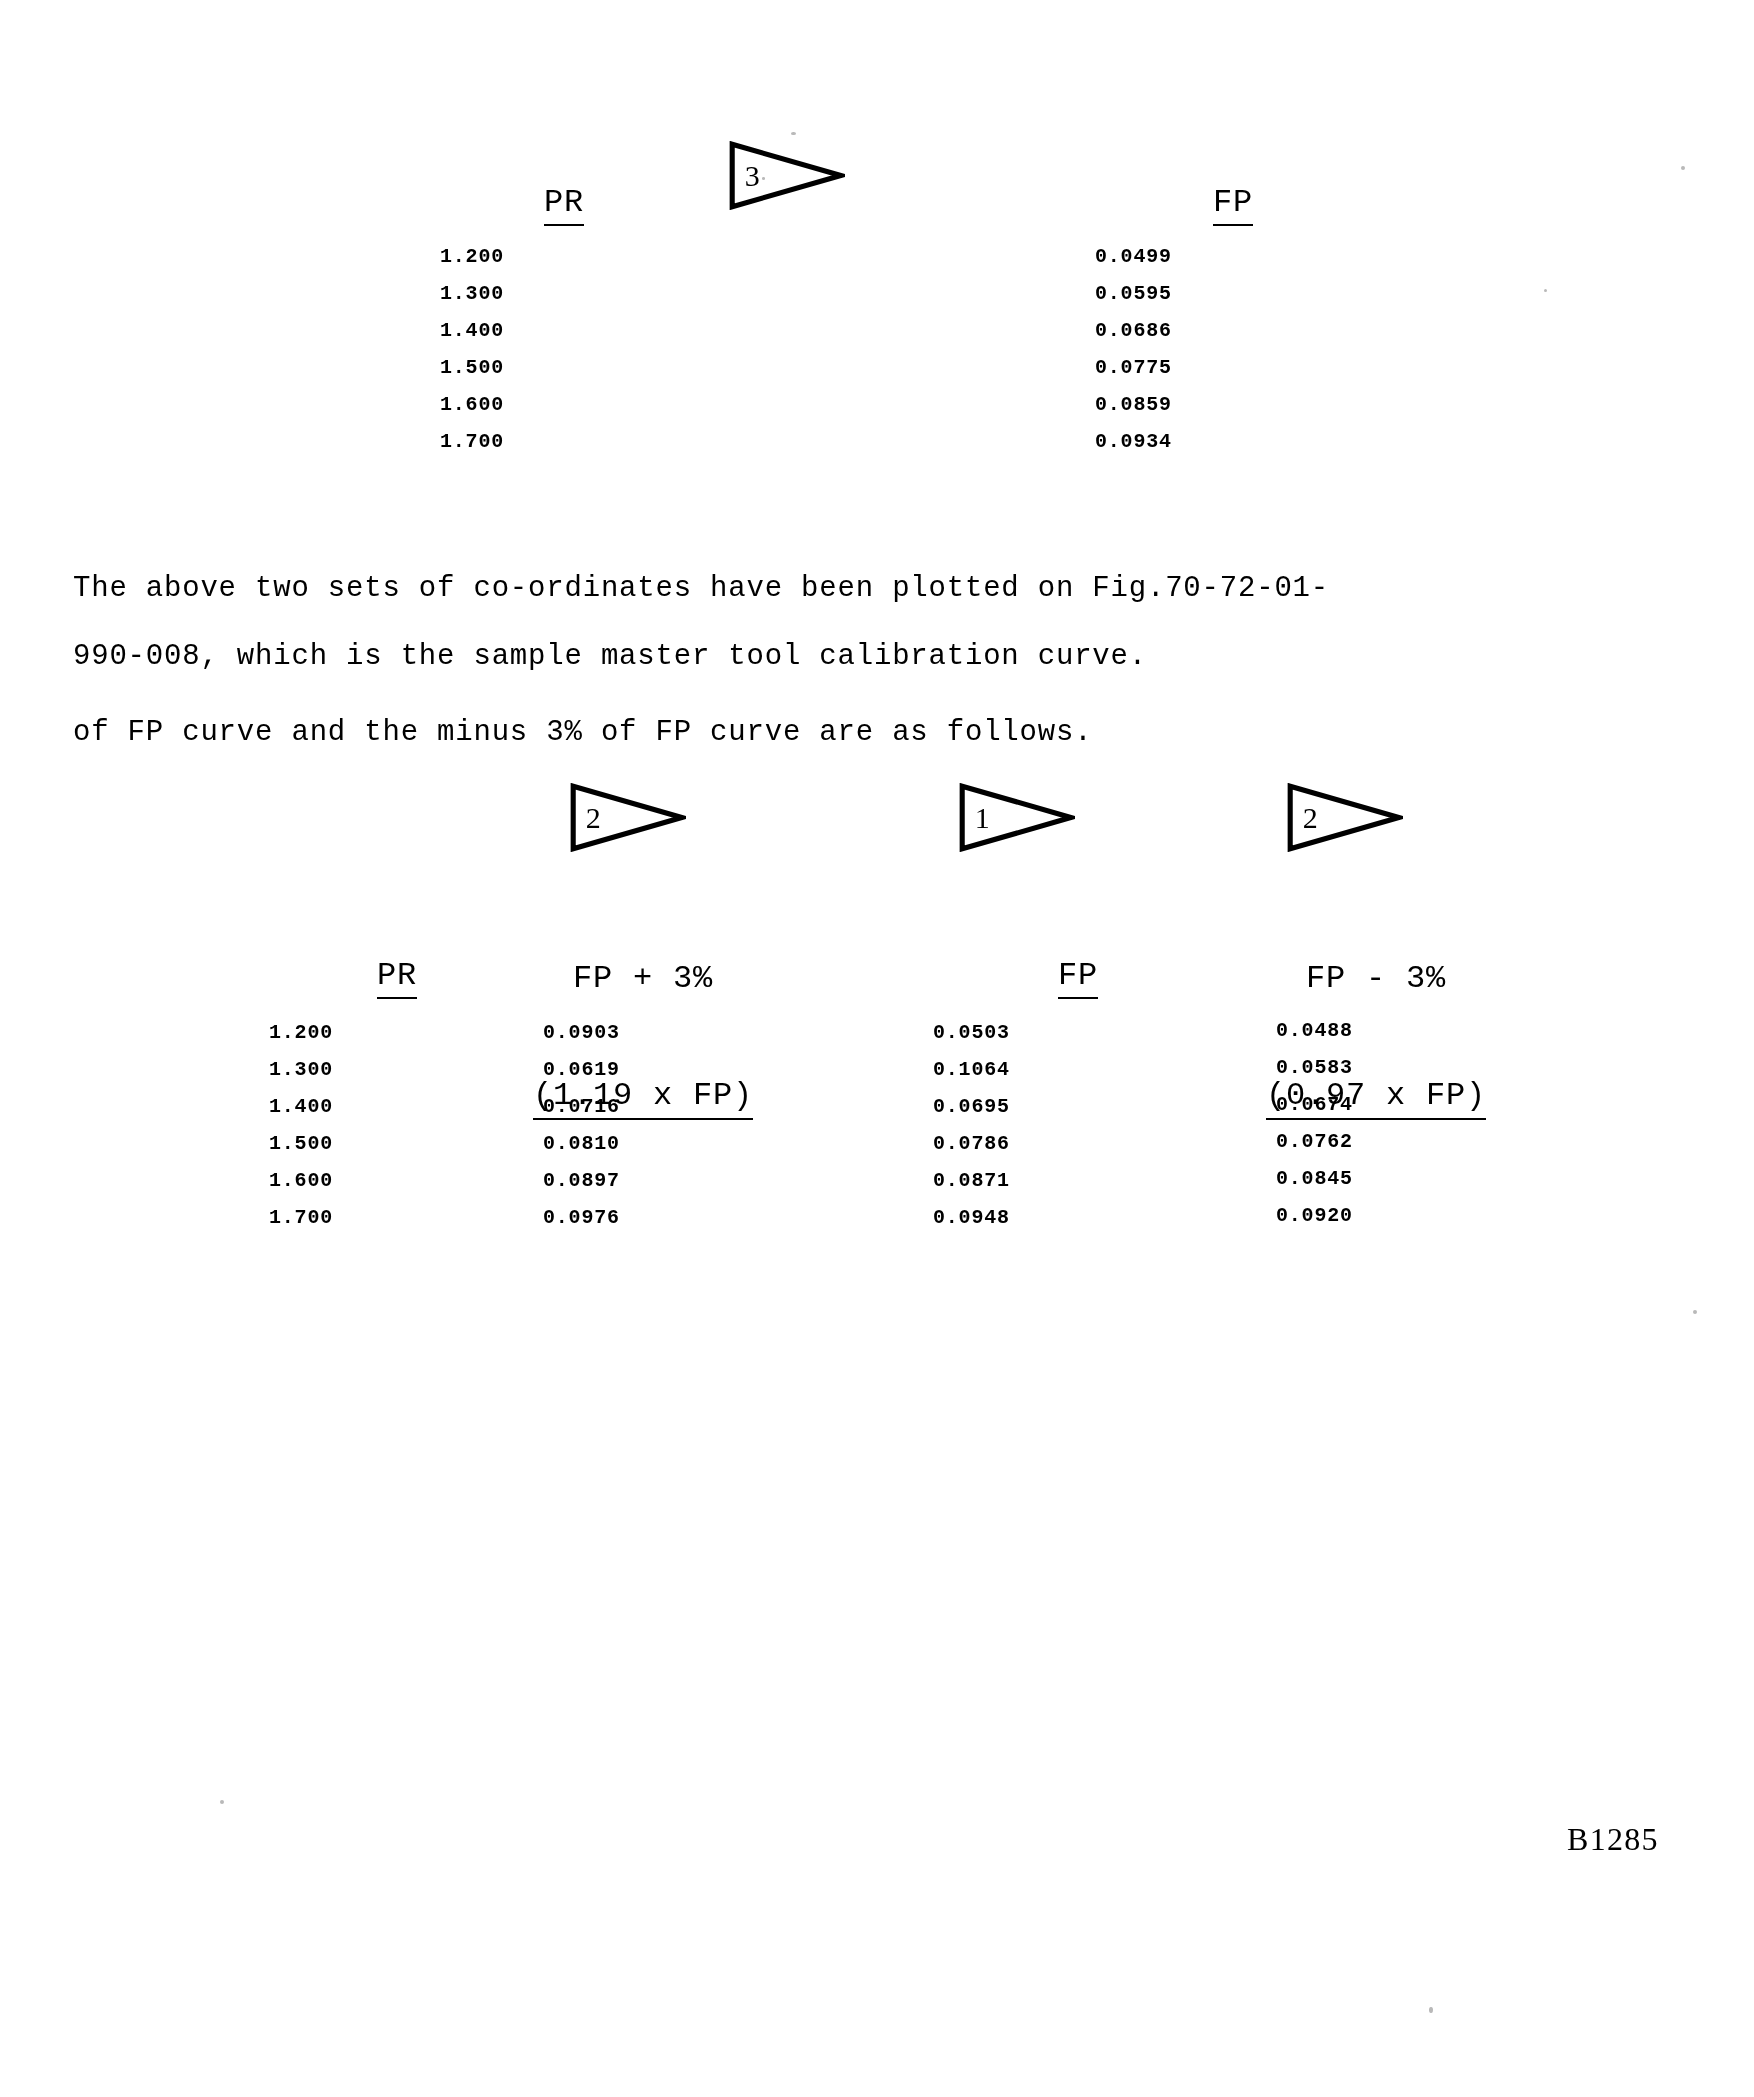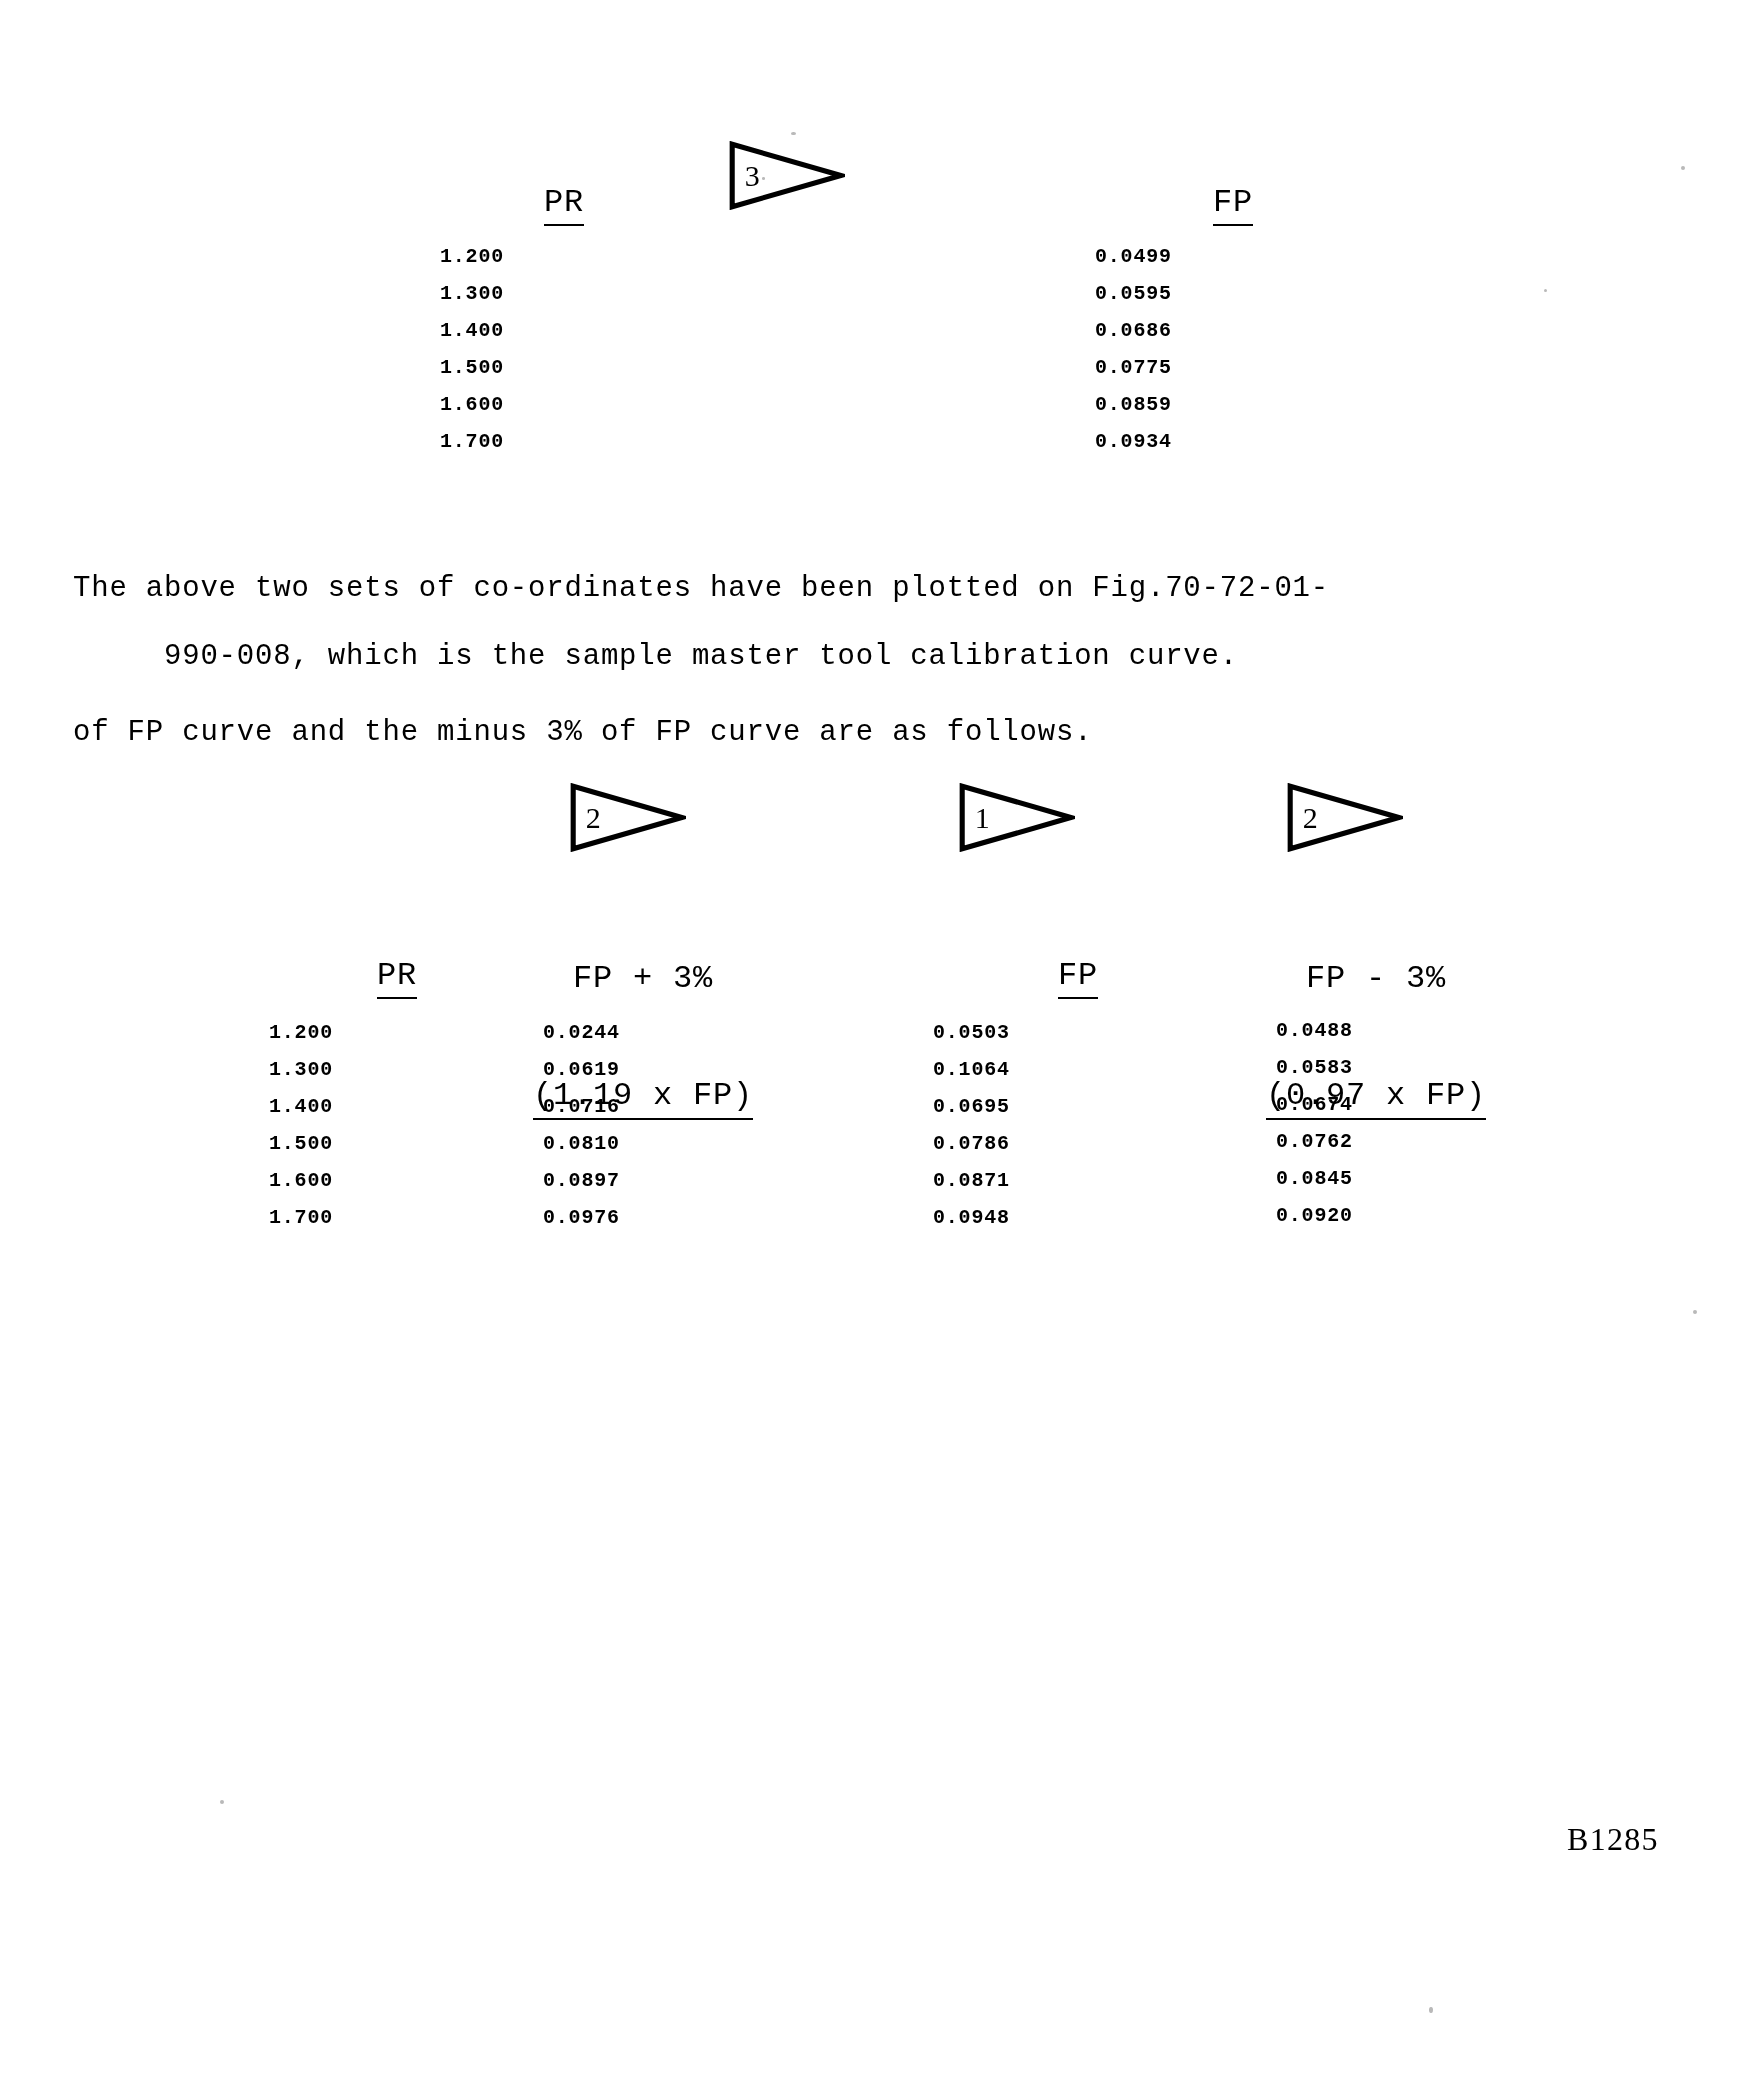--- a/index.html
+++ b/index.html
@@ -12,21 +12,21 @@
     position: relative;
     width: 1755px;
     height: 2097px;
     background: #ffffff;
     overflow: hidden;
     font-family: "Liberation Mono", "DejaVu Sans Mono", monospace;
     color: #0a0a0a;
   }
 
   
-  .abs { position: absolute; white-space: pre; text-align: center; }
+  .abs { position: absolute; white-space: pre; }
 
   
   .body-line {
     font-family: "Liberation Mono", "DejaVu Sans Mono", monospace;
     font-size: 29px;
     letter-spacing: 0.8px;
     line-height: 1.0;
     color: #000000;
     font-weight: 500;
   }
@@ -197,21 +197,21 @@
     <div class="colblock" style="left:269px; top:1014px;">
       <div class="num num-row">1.200</div>
       <div class="num num-row">1.300</div>
       <div class="num num-row">1.400</div>
       <div class="num num-row">1.500</div>
       <div class="num num-row">1.600</div>
       <div class="num num-row">1.700</div>
     </div>
 
     <div class="colblock" style="left:543px; top:1014px;">
-      <div class="num num-row">0.0244</div>
+      <div class="num num-row">0.0903</div>
       <div class="num num-row">0.0619</div>
       <div class="num num-row">0.0716</div>
       <div class="num num-row">0.0810</div>
       <div class="num num-row">0.0897</div>
       <div class="num num-row">0.0976</div>
     </div>
 
     <div class="colblock" style="left:933px; top:1014px;">
       <div class="num num-row">0.0503</div>
       <div class="num num-row">0.1064</div>

